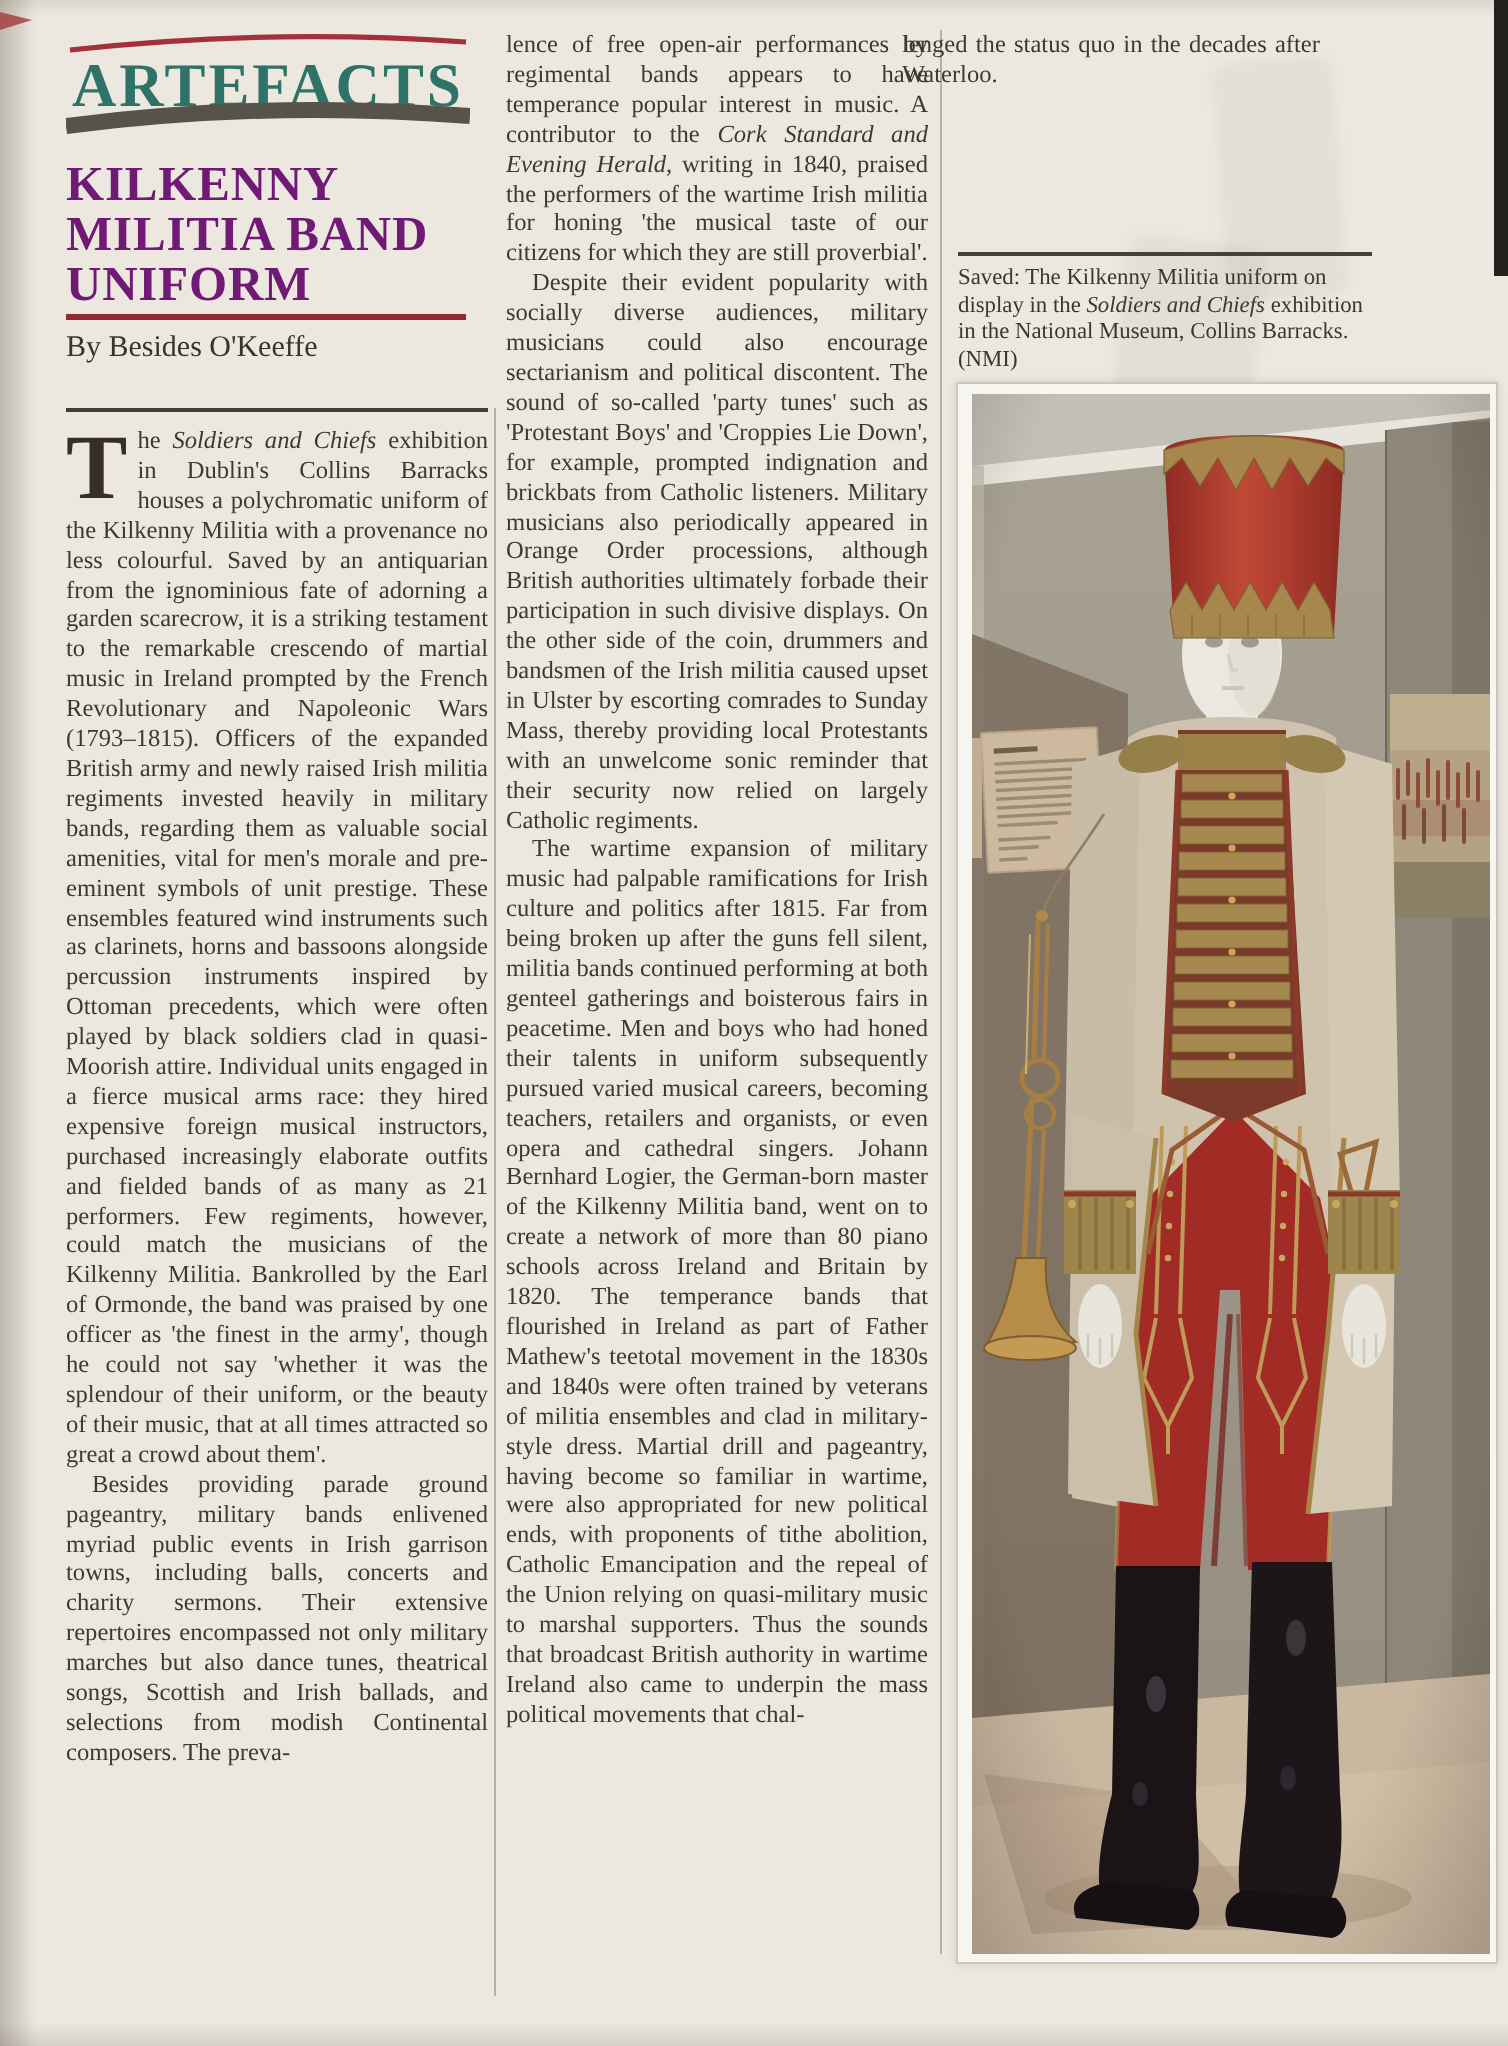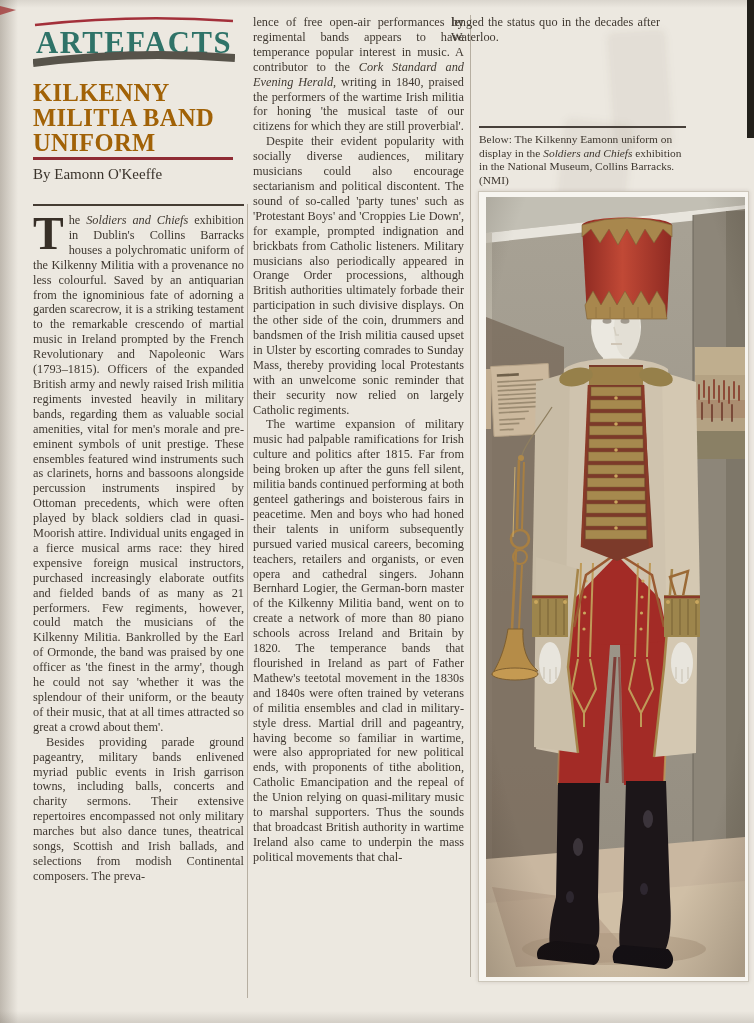--- a/index.html
+++ b/index.html
@@ -17,21 +17,21 @@
     background:linear-gradient(to top, rgba(60,50,40,.14), rgba(60,50,40,0));}
   .edge-strip{position:absolute;right:0;top:0;width:7px;height:138px;background:#22201b;}
   .corner-mark{position:absolute;left:0;top:6px;width:16px;height:9px;background:#a23a3a;
     clip-path:polygon(0 0,100% 45%,0 100%);opacity:.8;}
   .bleed{position:absolute;background:rgba(86,70,54,.06);filter:blur(3px);border-radius:8px;}
 
   
   .banner{position:absolute;left:33px;top:12px;width:202px;height:58px;}
   .headline{position:absolute;left:33px;top:80px;width:212px;
     font-weight:bold;font-size:24.5px;line-height:25px;letter-spacing:.4px;
-    color:#a16207;white-space:pre-line;margin:0;}
+    color:#701a75;white-space:pre-line;margin:0;}
   .title-rule{position:absolute;left:33px;top:157px;width:200px;height:3px;background:#8f2b34;}
   .byline{position:absolute;left:33px;top:166px;width:210px;font-size:15px;color:#3a332b;}
 
   
   .col{position:absolute;width:211px;font-size:12.3px;line-height:14.9px;
     text-align:justify;color:#3f3830;overflow:hidden;}
   .col p{margin:0;}
   .col p.ind{text-indent:13px;}
   .it{font-style:italic;}
   .col1{left:33px;top:213px;height:792px;}
@@ -74,21 +74,21 @@
       <path d="M2,13 Q101,2 200,9" fill="none" stroke="#a3303a" stroke-width="2.6"></path>
       <text x="3" y="41" textLength="196" lengthAdjust="spacingAndGlyphs" font-family="Liberation Serif, serif" font-weight="bold" font-size="31" letter-spacing="1.5" fill="#2f7368">ARTEFACTS</text>
       <path d="M0,51 Q101,38 202,46" fill="none" stroke="#57534a" stroke-width="8"></path>
     </svg>
   </div>
 
   <h1 class="headline">KILKENNY
 MILITIA BAND
 UNIFORM</h1>
   <div class="title-rule"></div>
-  <div class="byline">By Eamonn O'Keeffe</div>
+  <div class="byline">By Besides O'Keeffe</div>
 
   <div class="top-rule"></div>
   <div class="vrule vrule1"></div>
   <div class="vrule vrule2"></div>
 
   <div class="col col1">
     <p><span class="dropcap">T</span><span>he </span><span class="it">Soldiers and Chiefs</span><span> exhibition in Dublin's Collins Barracks houses a polychromatic uniform of the Kilkenny Militia with a provenance no less colourful. Saved by an antiquarian from the ignominious fate of adorning a garden scarecrow, it is a striking testament to the remarkable crescendo of martial music in Ireland prompted by the French Revolutionary and Napoleonic Wars (1793–1815). Officers of the expanded British army and newly raised Irish militia regiments invested heavily in military bands, regarding them as valuable social amenities, vital for men's morale and pre-eminent symbols of unit prestige. These ensembles featured wind instruments such as clarinets, horns and bassoons alongside percussion instruments inspired by Ottoman precedents, which were often played by black soldiers clad in quasi-Moorish attire. Individual units engaged in a fierce musical arms race: they hired expensive foreign musical instructors, purchased increasingly elaborate outfits and fielded bands of as many as 21 performers. Few regiments, however, could match the musicians of the Kilkenny Militia. Bankrolled by the Earl of Ormonde, the band was praised by one officer as 'the finest in the army', though he could not say 'whether it was the splendour of their uniform, or the beauty of their music, that at all times attracted so great a crowd about them'.</span></p>
     <p class="ind">Besides providing parade ground pageantry, military bands enlivened myriad public events in Irish garrison towns, including balls, concerts and charity sermons. Their extensive repertoires encompassed not only military marches but also dance tunes, theatrical songs, Scottish and Irish ballads, and selections from modish Continental composers. The preva-</p>
   </div>
 
@@ -96,21 +96,21 @@
     <p><span>lence of free open-air performances by regimental bands appears to have temperance popular interest in music. A contributor to the </span><span class="it">Cork Standard and Evening Herald</span><span>, writing in 1840, praised the performers of the wartime Irish militia for honing 'the musical taste of our citizens for which they are still proverbial'.</span></p>
     <p class="ind">Despite their evident popularity with socially diverse audiences, military musicians could also encourage sectarianism and political discontent. The sound of so-called 'party tunes' such as 'Protestant Boys' and 'Croppies Lie Down', for example, prompted indignation and brickbats from Catholic listeners. Military musicians also periodically appeared in Orange Order processions, although British authorities ultimately forbade their participation in such divisive displays. On the other side of the coin, drummers and bandsmen of the Irish militia caused upset in Ulster by escorting comrades to Sunday Mass, thereby providing local Protestants with an unwelcome sonic reminder that their security now relied on largely Catholic regiments.</p>
     <p class="ind">The wartime expansion of military music had palpable ramifications for Irish culture and politics after 1815. Far from being broken up after the guns fell silent, militia bands continued performing at both genteel gatherings and boisterous fairs in peacetime. Men and boys who had honed their talents in uniform subsequently pursued varied musical careers, becoming teachers, retailers and organists, or even opera and cathedral singers. Johann Bernhard Logier, the German-born master of the Kilkenny Militia band, went on to create a network of more than 80 piano schools across Ireland and Britain by 1820. The temperance bands that flourished in Ireland as part of Father Mathew's teetotal movement in the 1830s and 1840s were often trained by veterans of militia ensembles and clad in military-style dress. Martial drill and pageantry, having become so familiar in wartime, were also appropriated for new political ends, with proponents of tithe abolition, Catholic Emancipation and the repeal of the Union relying on quasi-military music to marshal supporters. Thus the sounds that broadcast British authority in wartime Ireland also came to underpin the mass political movements that chal-</p>
   </div>
 
   <div class="col col3">
     <p>lenged the status quo in the decades after Waterloo.</p>
   </div>
   <div class="cap-rule"></div>
   <div class="caption">
-    <span>Below: The Kilkenny Eamonn uniform on display in the </span><span class="it">Soldiers and Chiefs</span><span> exhibition in the National Museum, Collins Barracks. (NMI)</span>
+    <span>Saved: The Kilkenny Militia uniform on display in the </span><span class="it">Soldiers and Chiefs</span><span> exhibition in the National Museum, Collins Barracks. (NMI)</span>
   </div>
 
   <div class="photo">
     <svg width="259" height="780" viewBox="0 0 259 780">
       <defs>
         <linearGradient id="wallGrad" x1="0" y1="0" x2="0" y2="1">
           <stop offset="0" stop-color="#a8a295"></stop>
             <stop offset="1" stop-color="#948d80"></stop>
         </linearGradient>
         <linearGradient id="shakoGrad" x1="0" y1="0" x2="1" y2="0">

